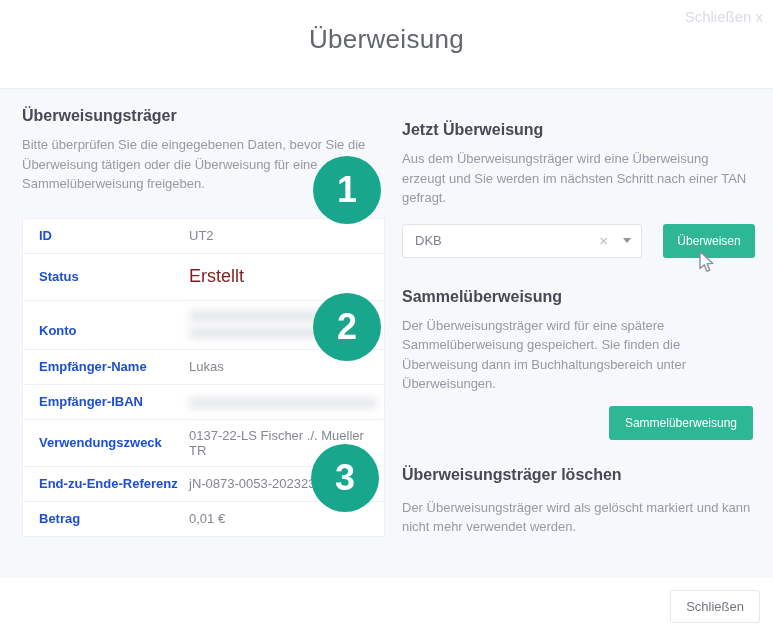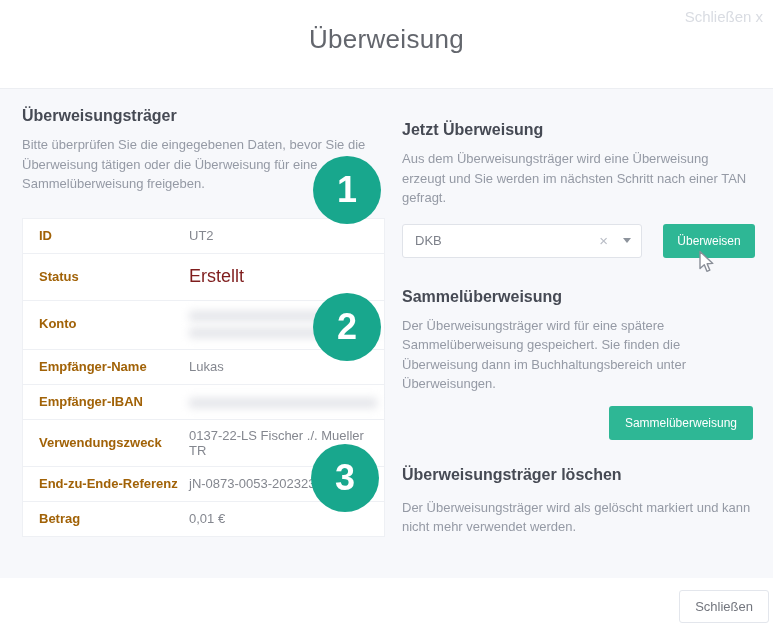--- a/index.html
+++ b/index.html
@@ -35,25 +35,25 @@
 
   
   .details-table{
     margin-top:24px;background:#ffffff;border:1px solid #eef0f4;
     border-bottom:none;
   }
   .t-row{
     display:flex;align-items:center;background:#ffffff;
     border-bottom:1px solid #eef0f4;padding:8px 10px 8px 16px;min-height:18px;
   }
-  .t-label{width:150px;flex:none;font-size:13px;font-weight:700;color:#a16207;}
+  .t-label{width:150px;flex:none;font-size:13px;font-weight:700;color:#1d4ed8;}
   .t-value{font-size:13px;color:#84878f;}
   .t-row.status{padding-top:12px;padding-bottom:13px;}
   .t-row.status .t-value{font-size:18px;color:#7f1d1d;}
-  .t-row.konto{padding-bottom:11px;align-items:center;}
+  .t-row.konto{padding-bottom:11px;align-items:flex-end;}
   .redacted-lines{display:flex;flex-direction:column;gap:7px;padding-top:2px;}
   .blob{height:10px;width:150px;background:#c9ccd4;border-radius:2px;filter:blur(4px);opacity:.5;}
   .blob.wide{width:188px;}
 
   
   .sec-transfer{padding-top:14px;}
   .select-row{display:flex;margin-top:16px;}
   .select-box{
     flex:1;height:34px;background:#ffffff;border:1px solid #e0e3e9;
     border-radius:3px;box-sizing:border-box;display:flex;align-items:center;
@@ -74,21 +74,21 @@
   .sec2-heading{margin-top:30px;}
   .btn-sammel{display:block;margin:12px 2px 0 auto;height:34px;padding:0 16px;}
   .sec3-heading{margin-top:26px;}
   .desc-gap{margin-top:14px;}
   .btn-red{background:#e6606b;}
   .btn-loeschen{display:block;margin:18px 3px 0 auto;height:32px;padding:0 18px;}
 
   
   .modal-footer{position:absolute;left:0;right:0;bottom:0;height:51px;background:#ffffff;}
   .btn-footer-close{
-    position:absolute;right:4px;top:12px;background:#ffffff;
+    position:absolute;right:13px;top:12px;background:#ffffff;
     border:1px solid #e3e6ec;border-radius:3px;color:#73767e;font-size:13px;
     font-family:inherit;padding:8px 15px;cursor:pointer;
   }
 
   
   .step-circle{
     position:absolute;width:68px;height:68px;border-radius:50%;
     background:#18a78d;color:#ffffff;display:flex;align-items:center;
     justify-content:center;font-size:36px;font-weight:600;z-index:6;
   }

